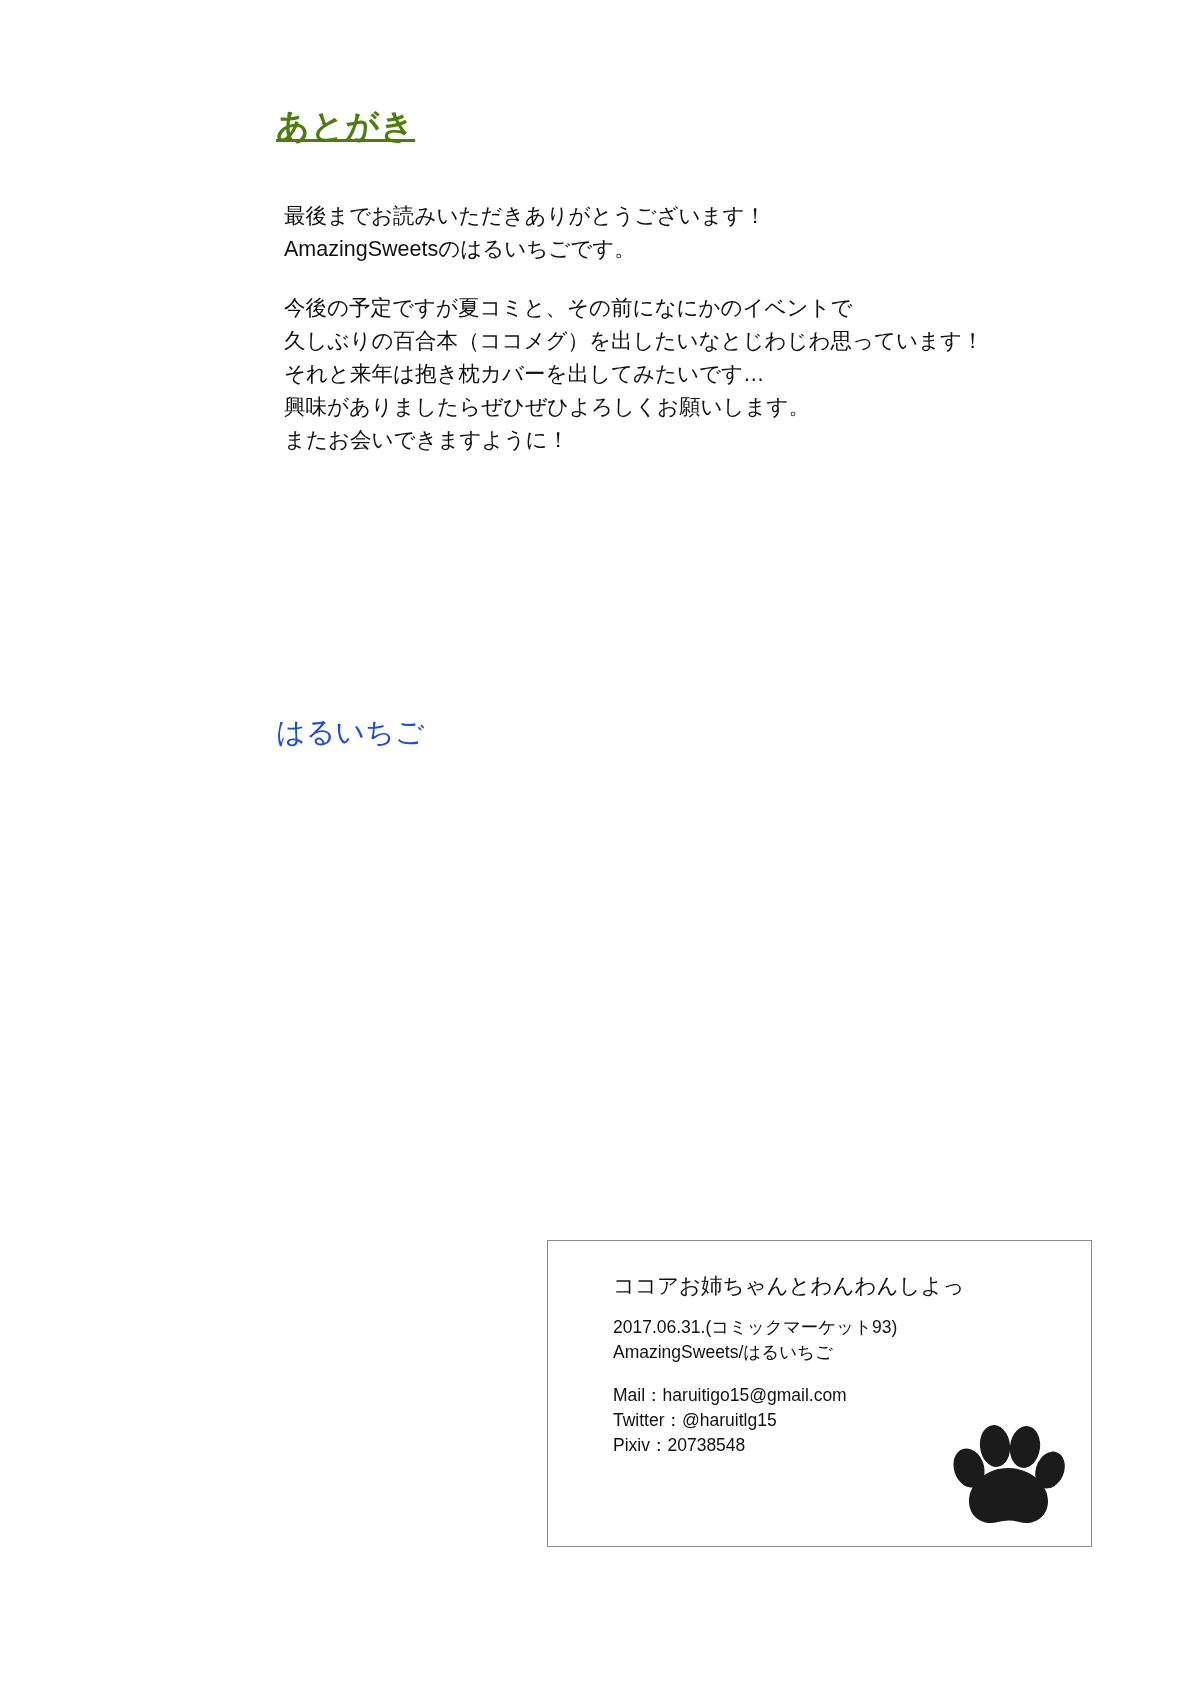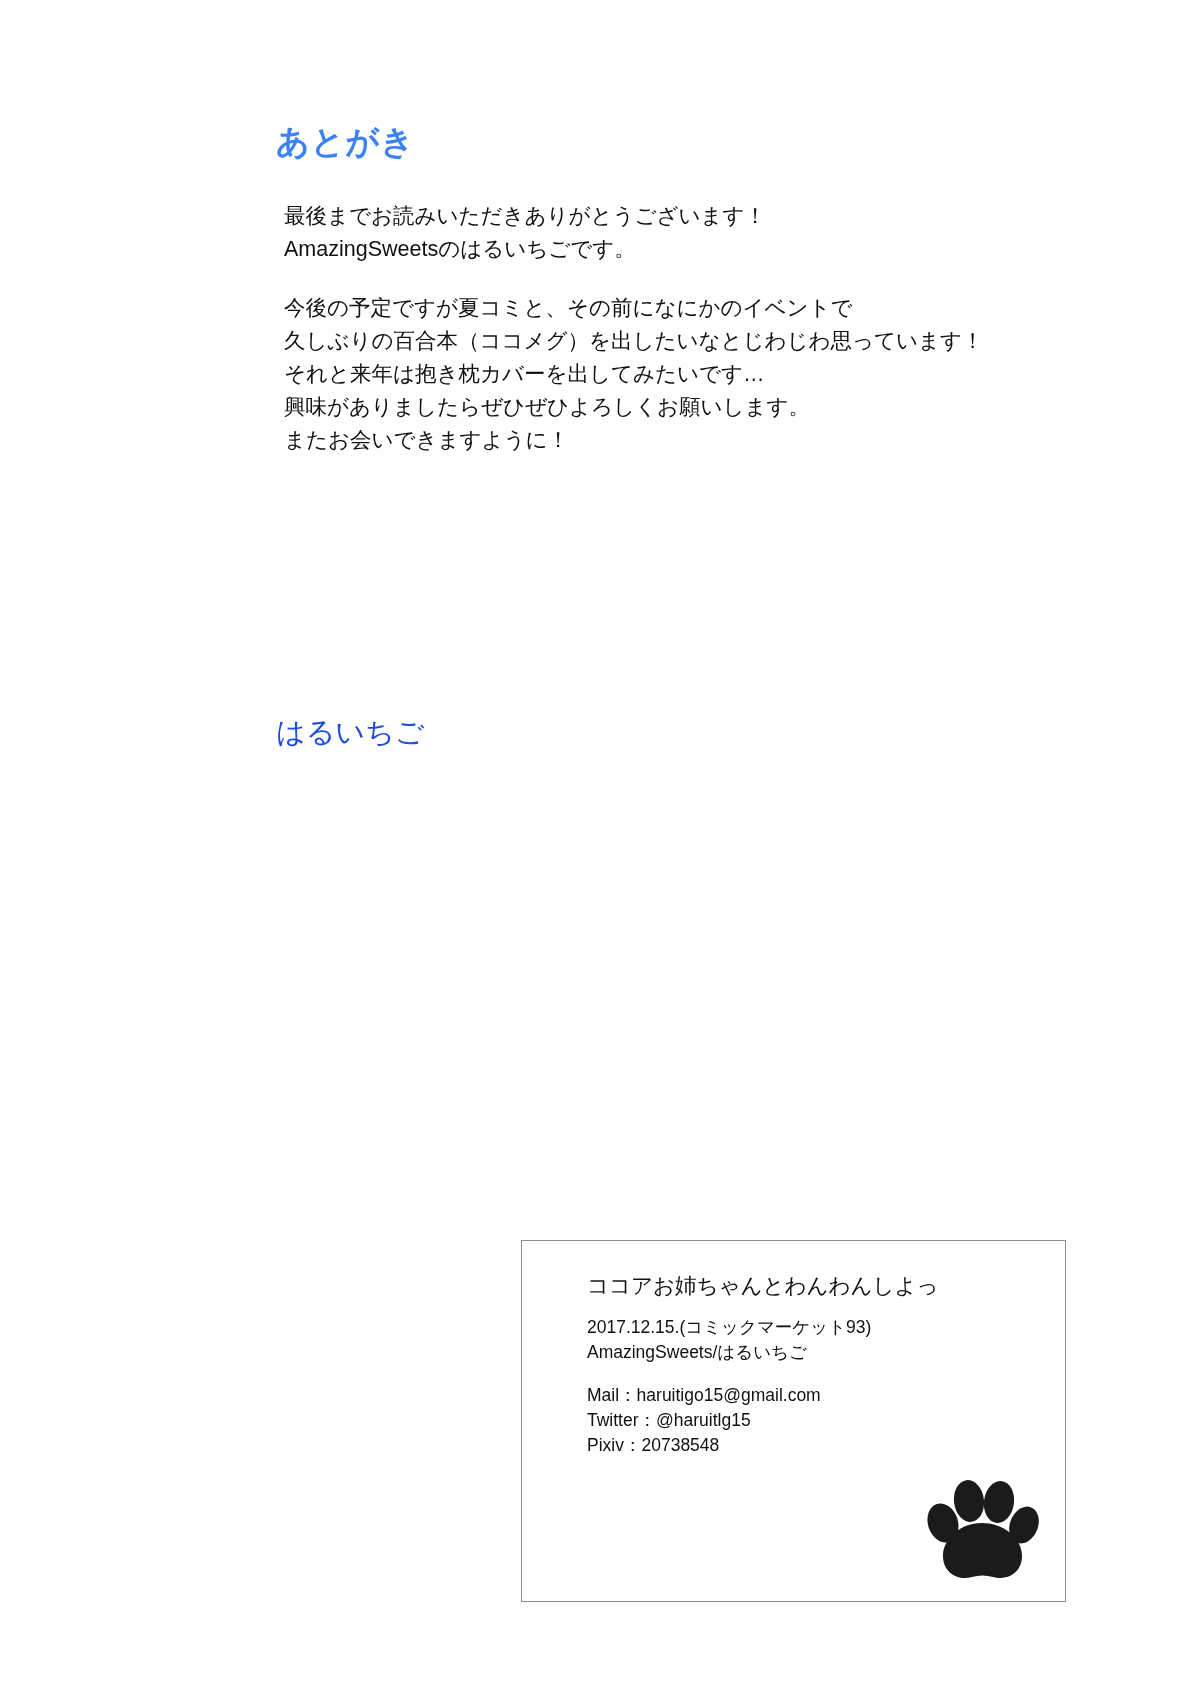--- a/index.html
+++ b/index.html
@@ -18,25 +18,26 @@
 
   .page {
     position: absolute;
     inset: 0;
   }
 
   
   .afterword-title {
     position: absolute;
     left: 276px;
-    top: 120px;
+    top: 104px;
     font-size: 33px;
     font-weight: 700;
     letter-spacing: 1px;
-    color: #3b82f6;
+    color: #4d7c0f;
+    text-decoration: underline;
   }
 
   .afterword-body {
     position: absolute;
     left: 276px;
     top: 200px;
     width: 820px;
     font-size: 21.5px;
     line-height: 33px;
     color: #111;
@@ -56,24 +57,24 @@
     left: 276px;
     top: 716px;
     font-size: 29px;
     line-height: 33px;
     color: #1d4ed8;
   }
 
   
   .colophon {
     position: absolute;
-    left: 521px;
+    left: 547px;
     top: 1240px;
     width: 545px;
-    height: 362px;
+    height: 307px;
     border: 1px solid #8e8e8e;
     box-sizing: border-box;
   }
   .colophon-inner {
     position: absolute;
     left: 65px;
     top: 30px;
     right: 14px;
     bottom: 10px;
   }
@@ -121,21 +122,21 @@
 興味がありましたらぜひぜひよろしくお願いします。
 またお会いできますように！</p>
   </div>
 
   <div class="signature">はるいちご</div>
 
   <div class="colophon">
     <div class="colophon-inner">
       <div class="colophon-title">ココアお姉ちゃんとわんわんしよっ</div>
 
-      <div class="colophon-line colophon-block">2017.12.15.(コミックマーケット93)
+      <div class="colophon-line colophon-block">2017.06.31.(コミックマーケット93)
 AmazingSweets/はるいちご</div>
 
       <div class="colophon-line colophon-block">Mail：haruitigo15@gmail.com
 Twitter：@haruitlg15
 Pixiv：20738548</div>
 
 
     </div>
 
     <svg class="paw" viewBox="0 0 118 110">

